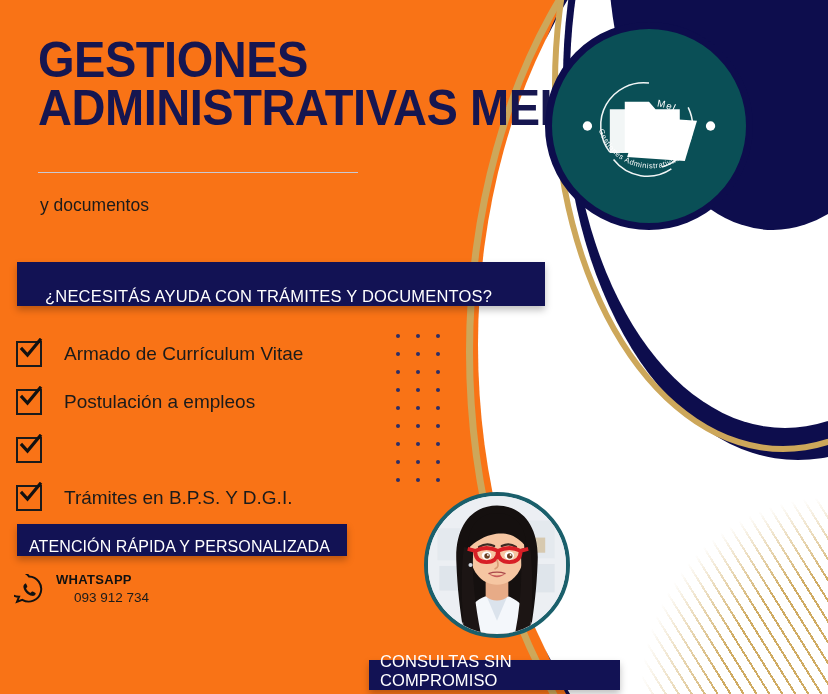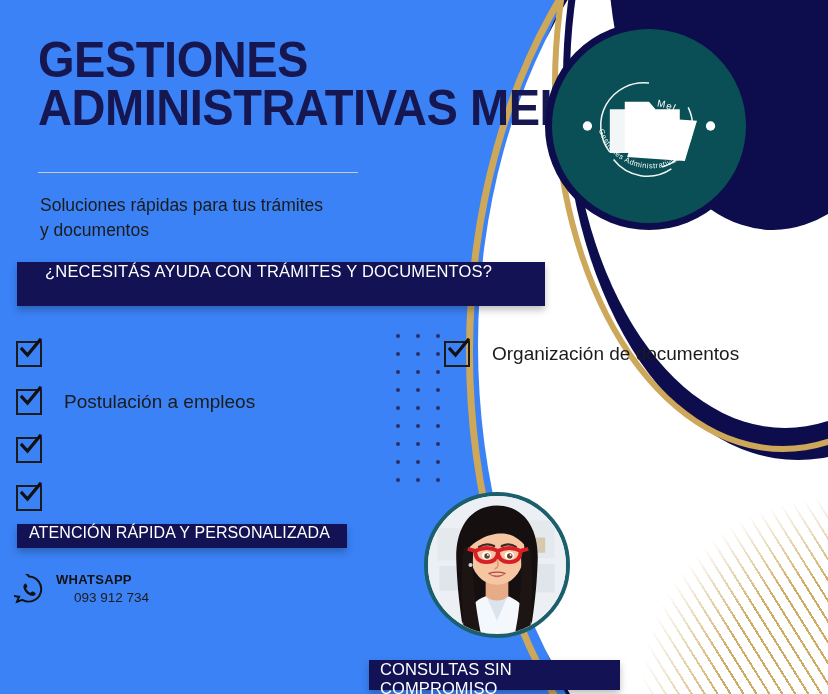--- a/index.html
+++ b/index.html
@@ -4,21 +4,21 @@
 <style>
   html,body{margin:0;padding:0;background:#fff;}
   body{
     font-family:"Liberation Sans", sans-serif;
     -webkit-font-smoothing:antialiased;
   }
   #flyer{
     position:relative;
     width:828px;
     height:694px;
-    background:#3b82f6;
+    background:#f97316;
     overflow:hidden;
   }
 
   
   .deco{position:absolute;pointer-events:none;}
   .arc{position:absolute;border-radius:50%;}
 
   
   .arc-navy-main{
     width:760px;height:1150px;
@@ -98,30 +98,30 @@
     position:absolute;left:40px;top:193px;width:420px;
     color:#1b1b1b;font-size:17.5px;line-height:1.45;
   }
   .subtitle span{display:block;}
 
   
   .banner{
     position:absolute;
     background:#121254;
     color:#fff;
-    display:flex;align-items:flex-start;
+    display:flex;align-items:flex-end;
     box-shadow:0 4px 7px rgba(0,0,0,.25);
   }
   .banner-question{
     left:17px;top:262px;width:528px;height:44px;
     font-size:16.5px;letter-spacing:.2px;
     padding-left:28px;box-sizing:border-box;
   }
   .banner-atencion{
-    left:17px;top:524px;width:330px;height:24px;
+    left:17px;top:524px;width:330px;height:32px;
     font-size:16px;letter-spacing:.1px;
     padding-left:12px;box-sizing:border-box;
   }
   .banner-consultas{
     left:369px;top:632px;width:251px;height:30px;
     font-size:16.5px;letter-spacing:.1px;
     padding-left:11px;box-sizing:border-box;margin-top:28px;
   }
 
   
@@ -194,21 +194,20 @@
   <div class="deco arc arc-gold-2"></div>
   <div class="deco arc arc-navy-3"></div>
   <div class="deco pinstripes"></div>
 
   <div class="title">
     <span class="ln">GESTIONES</span>
     <span class="ln">ADMINISTRATIVAS MEL</span>
   </div>
   <div class="divider"></div>
   <div class="subtitle">
-    <span>Soluciones rápidas para tus trámites</span>
     <span>y documentos</span>
   </div>
 
   <div class="logo">
     <svg viewBox="0 0 208 208">
       <defs>
         <path id="arcTop" d="M 56 128 A 52 52 0 0 1 152 108" fill="none"></path>
         <path id="arcBot" d="M 48 96 A 58 58 0 0 0 160 112" fill="none"></path>
       </defs>
 
@@ -236,20 +235,21 @@
     <span>¿NECESITÁS AYUDA CON TRÁMITES Y DOCUMENTOS?</span>
   </div>
 
   <div class="list list-left">
     <div class="item">
       <span class="cbx">
         <svg viewBox="0 0 24 24">
             <path d="M3 11 L8.5 17 L21 2" fill="none" stroke="#111" stroke-width="3.2" stroke-linecap="square"></path>
           </svg>
       </span>
+      <span class="item-label">Armado de Currículum Vitae</span>
     </div>
     <div class="item">
       <span class="cbx">
         <svg viewBox="0 0 24 24">
             <path d="M3 11 L8.5 17 L21 2" fill="none" stroke="#111" stroke-width="3.2" stroke-linecap="square"></path>
           </svg>
       </span>
       <span class="item-label">Postulación a empleos</span>
     </div>
     <div class="item">
@@ -258,20 +258,21 @@
             <path d="M3 11 L8.5 17 L21 2" fill="none" stroke="#111" stroke-width="3.2" stroke-linecap="square"></path>
           </svg>
       </span>
     </div>
     <div class="item">
       <span class="cbx">
         <svg viewBox="0 0 24 24">
             <path d="M3 11 L8.5 17 L21 2" fill="none" stroke="#111" stroke-width="3.2" stroke-linecap="square"></path>
           </svg>
       </span>
+      <span class="item-label">Trámites en B.P.S. Y D.G.I.</span>
     </div>
   </div>
 
   <div class="dots">
       <span class="dot"></span>
       <span class="dot"></span>
       <span class="dot"></span>
       <span class="dot"></span>
       <span class="dot"></span>
       <span class="dot"></span>
@@ -292,28 +293,20 @@
       <span class="dot"></span>
       <span class="dot"></span>
       <span class="dot"></span>
       <span class="dot"></span>
       <span class="dot"></span>
       <span class="dot"></span>
       <span class="dot"></span>
     </div>
 
   <div class="list list-right">
-    <div class="item">
-      <span class="cbx">
-        <svg viewBox="0 0 24 24">
-            <path d="M3 11 L8.5 17 L21 2" fill="none" stroke="#111" stroke-width="3.2" stroke-linecap="square"></path>
-          </svg>
-      </span>
-      <span class="item-label">Organización de documentos</span>
-    </div>
   </div>
 
   <div class="banner banner-atencion">
     <span>ATENCIÓN RÁPIDA Y PERSONALIZADA</span>
   </div>
 
   <div class="contact contact-wa">
     <span class="ic">
       <svg viewBox="0 0 32 32">
         <path d="M16 2.6 A13.4 13.4 0 1 0 5.4 24.2 L3.2 29.6 L8.9 27.6 A13.4 13.4 0 1 0 16 2.6 Z" fill="none" stroke="#111" stroke-width="2.1"></path>

